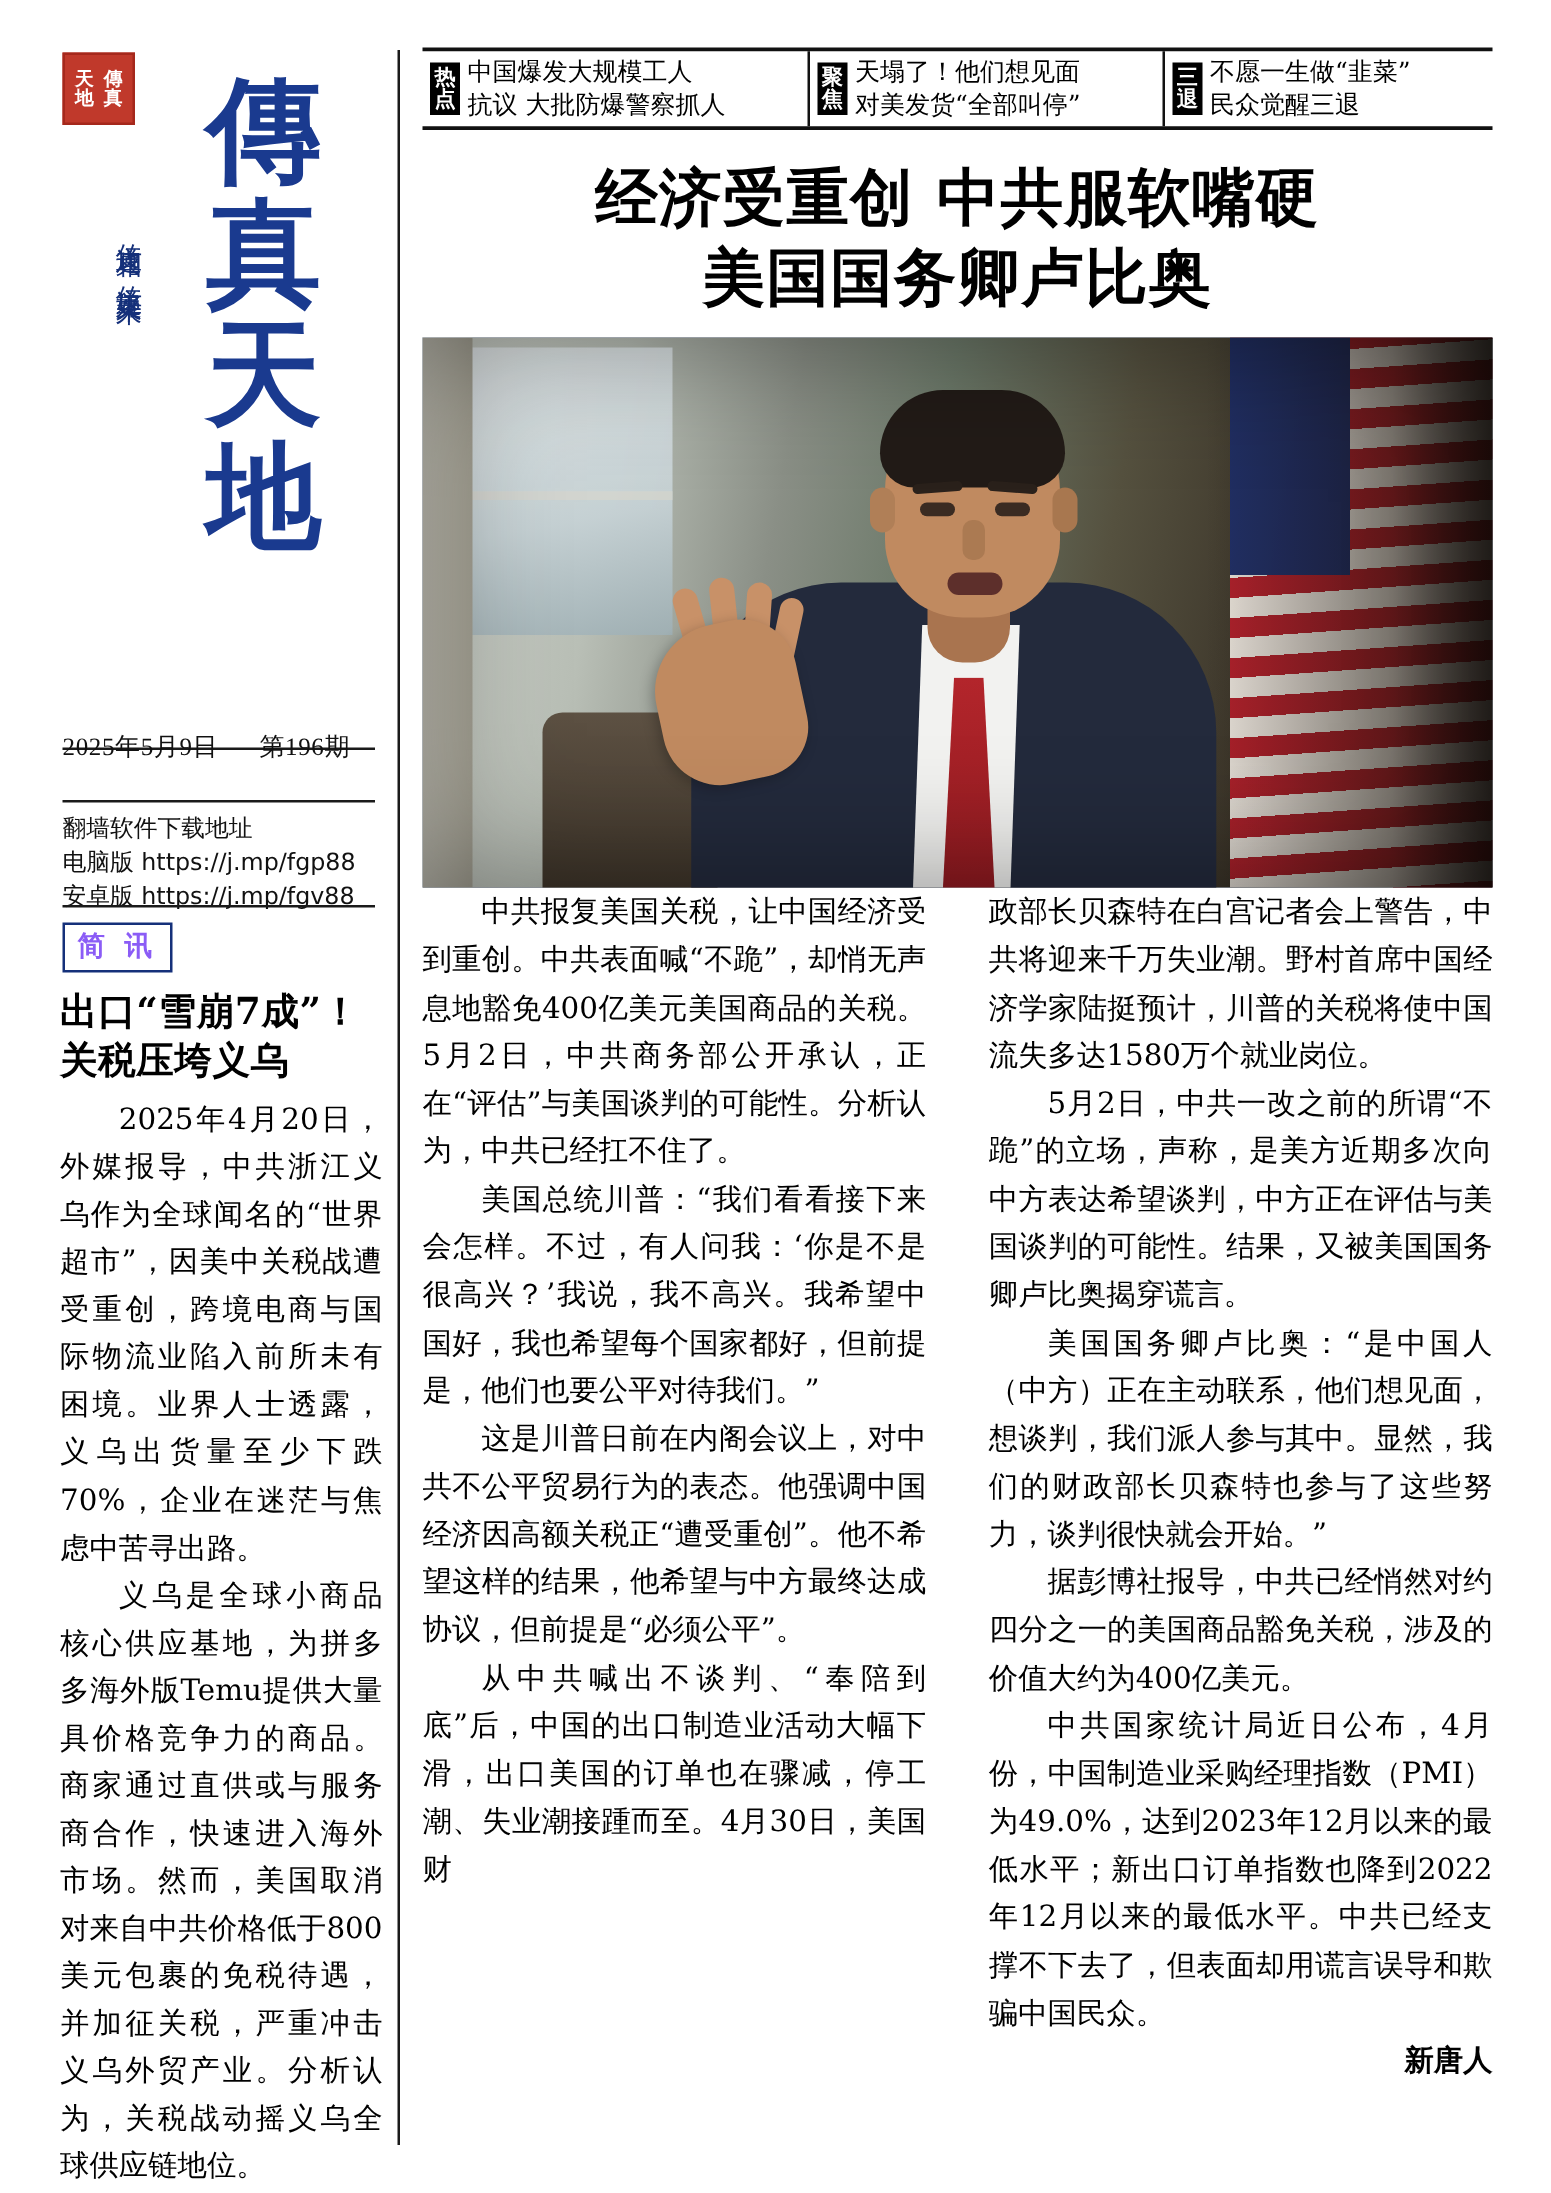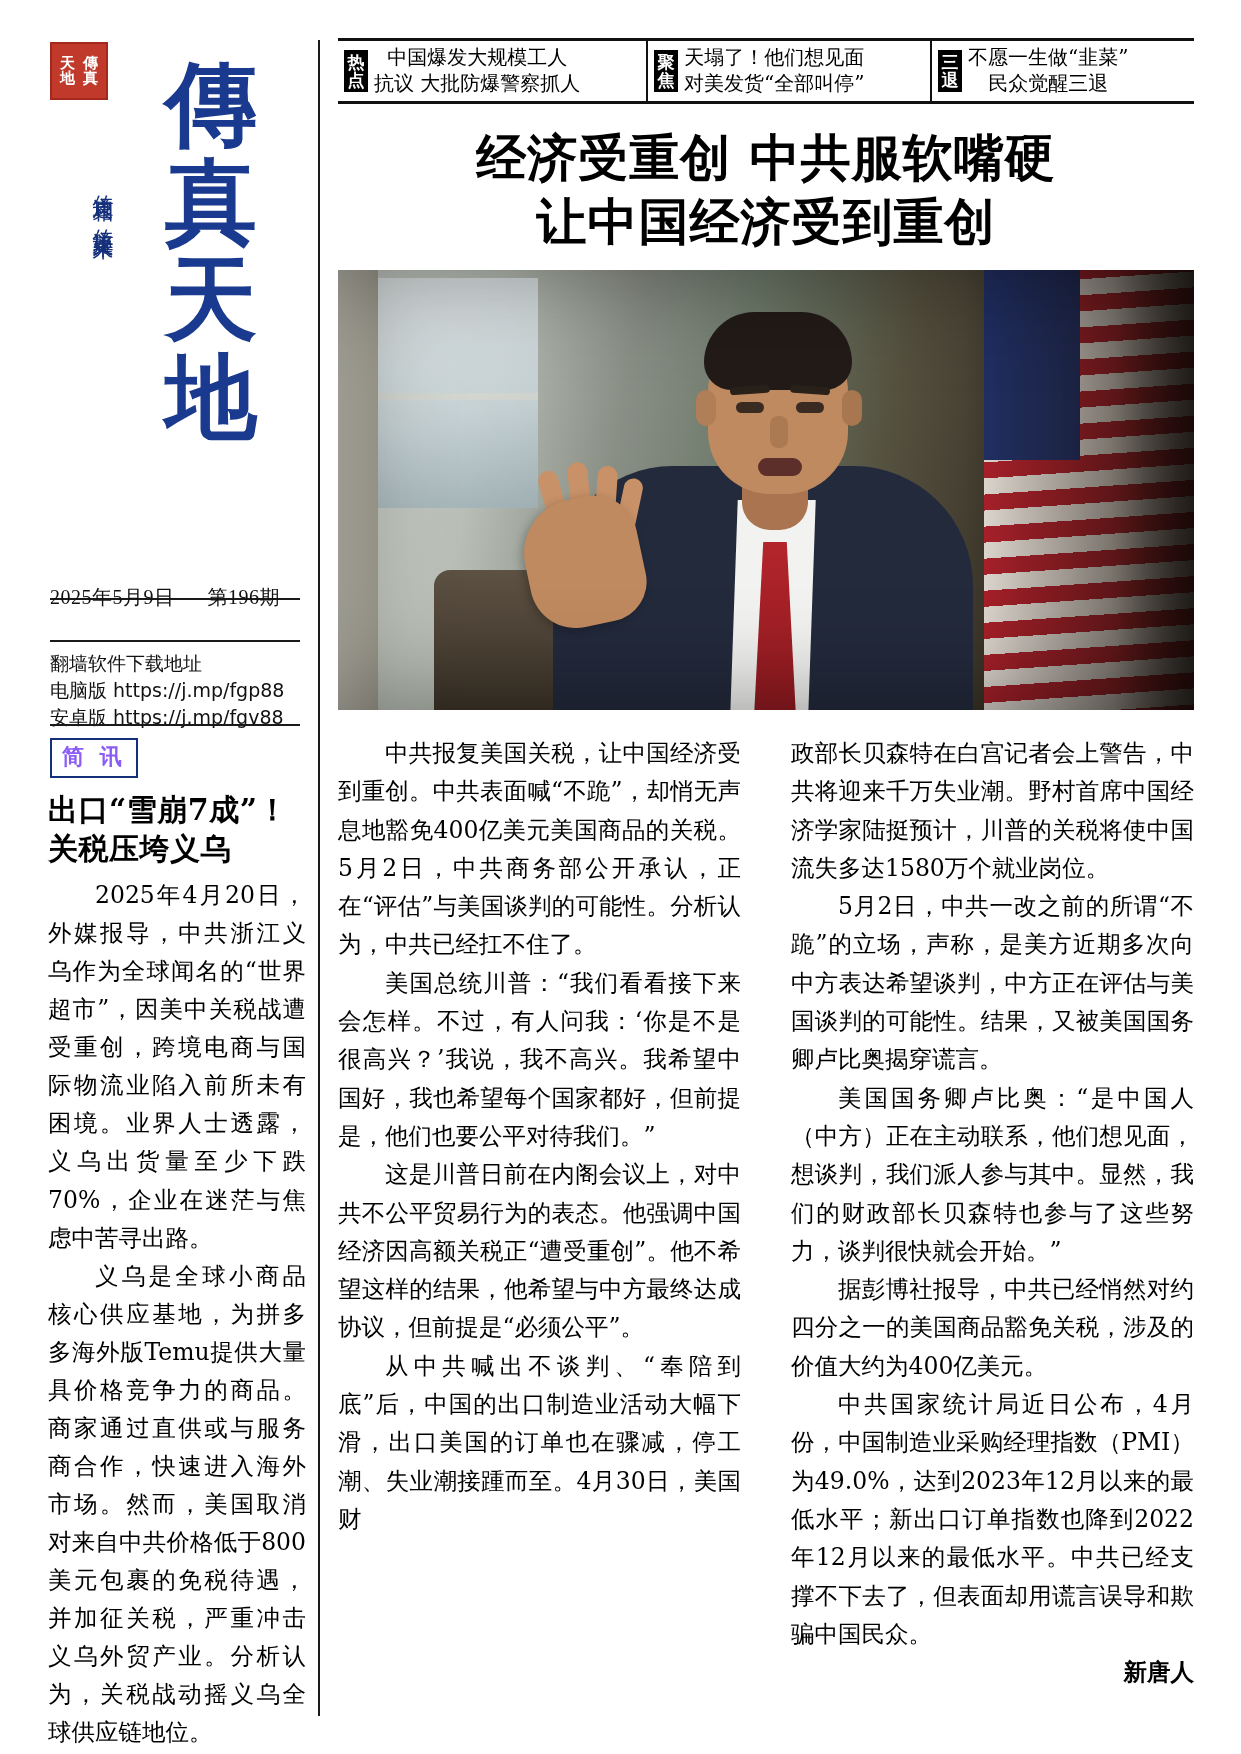--- a/index.html
+++ b/index.html
@@ -199,21 +199,21 @@
     flex: 0 0 auto;
   }
   .tbadge span { display: block; }
   .ttext {
     font-family: "DejaVu Serif", "Liberation Serif", serif;
     font-size: 20px;
     line-height: 1.28;
     color: #000;
     white-space: nowrap;
   }
-  .ttext span { display: block; text-align: center; }
+  .ttext span { display: block; }
 
   
   .headline {
     margin-top: 22px;
     font-family: "DejaVu Serif", "Liberation Serif", serif;
     font-weight: bold;
     font-size: 50px;
     line-height: 1.28;
     color: #000;
     letter-spacing: 1px;
@@ -314,21 +314,20 @@
   .ph-f3 { left:258px; top:196px; width:20px; height:66px; transform: rotate(4deg); }
   .ph-f4 { left:282px; top:208px; width:19px; height:56px; transform: rotate(12deg); }
   .ph-chair {
     position:absolute; left:96px; top:300px; width:140px; height:150px;
     background: linear-gradient(180deg,#5d5143,#3c3328); border-radius: 16px 16px 0 0;
   }
   .ph-vignette { position:absolute; inset:0; box-shadow: inset 0 0 110px rgba(0,0,0,.45); }
 
   
   .article {
-    margin-top: 24px;
     width: 856px;
     display: flex;
     gap: 50px;
   }
   .acol {
     width: 411px;
     font-family: "DejaVu Serif", "Liberation Serif", serif;
     font-size: 23.5px;
     line-height: 1.63;
     text-align: justify;
@@ -426,21 +425,21 @@
         </div>
         <div class="ttext">
           <span>不愿一生做“韭菜”</span>
           <span>民众觉醒三退</span>
         </div>
       </div>
     </div>
 
     <div class="headline">
       <span>经济受重创  中共服软嘴硬</span>
-      <span>让中国经济受到重创</span>
+      <span>美国国务卿卢比奥</span>
     </div>
 
     <div class="photo-wrap">
       <div class="ph-wall"></div>
       <div class="ph-window"></div>
       <div class="ph-curtain"></div>
       <div class="ph-flag"></div>
       <div class="ph-dark-right"></div>
       <div class="ph-chair"></div>
       <div class="ph-body"></div>

